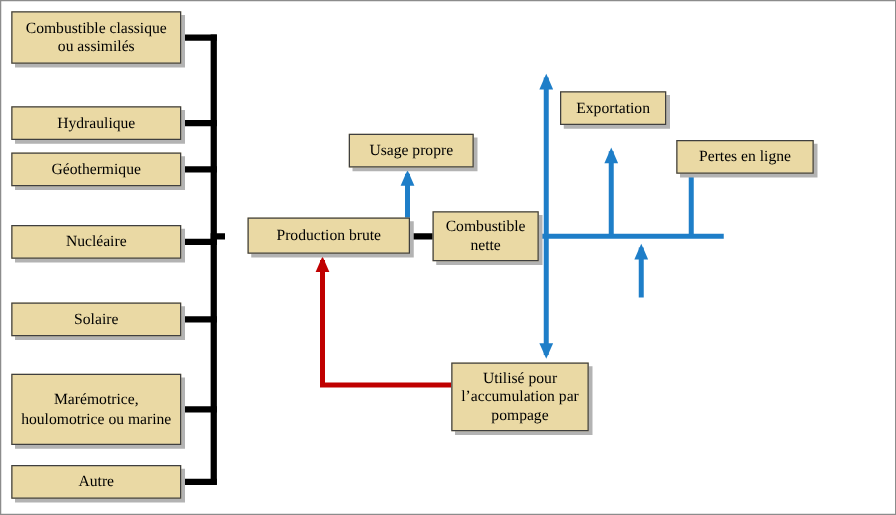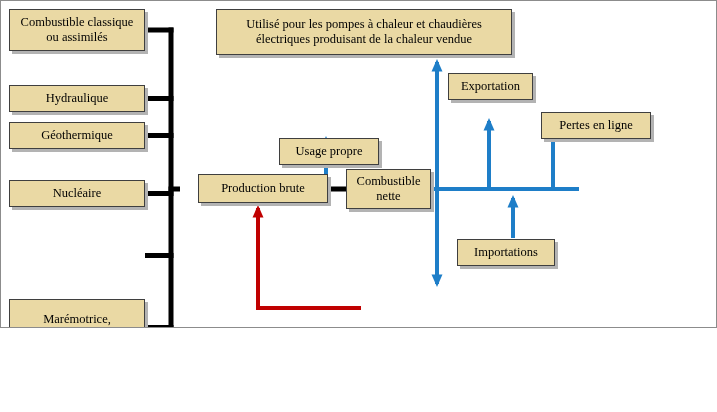--- a/index.html
+++ b/index.html
@@ -1,19 +1,19 @@
 <!DOCTYPE html>
 <html style="--box-fill: #ead9a4; --box-border: #3f3f3f; --shadow: #b3b3b3; --line-black: #000000; --flow-blue: #1e7ec8; --flow-red: #c00000;"><head>
 <meta charset="utf-8">
 <style>
   * { margin:0; padding:0; box-sizing:border-box; }
   html,body { background:#ffffff; }
   body { font-family:"Liberation Serif", serif; color:#000; }
   .stage {
-    position:relative; width:717px; height:328px;
+    position:relative; width:717px; height:412px;
     background:#ffffff; border:1px solid #8c8c8c; overflow:hidden;
   }
   svg.connectors { position:absolute; left:0; top:0; width:717px; height:412px; }
   .box {
     position:absolute;
     background:var(--box-fill,#ead9a4);
     border:1px solid var(--box-border,#3f3f3f);
     box-shadow:3px 3px 0 var(--shadow,#b3b3b3);
     display:flex; align-items:center; justify-content:center;
     text-align:center; font-size:12.5px; line-height:1.22;
@@ -59,24 +59,24 @@
 
     <g stroke-width="4" fill="none" stroke="#c00000">
       <path d="M 360,307 L 257,307 L 257,207" marker-end="url(#arrow-red)"></path>
     </g>
   </svg>
 
   <div class="box" style="left:8px; top:8px;   width:136px; height:42px;">Combustible classique ou assimilés</div>
   <div class="box" style="left:8px; top:84px;  width:136px; height:27px;">Hydraulique</div>
   <div class="box" style="left:8px; top:179px; width:136px; height:27px;">Nucléaire</div>
   <div class="box" style="left:8px; top:121px; width:136px; height:27px;">Géothermique</div>
+  <div class="box" style="left:8px; top:241px; width:136px; height:27px;">Solaire</div>
   <div class="box" style="left:8px; top:371px; width:136px; height:27px;">Autre</div>
   <div class="box" style="left:8px; top:298px; width:136px; height:57px;">Marémotrice, houlomotrice ou marine</div>
 
-  <div class="box" style="left:215px; top:8px;   width:296px; height:46px;">Utilisé pour les pompes à chaleur et chaudières électriques produisant de la chaleur vendue</div>
-  <div class="box" style="left:278px; top:106px; width:100px; height:27px;margin-top:31px;">Usage propre</div>
+  <div class="box" style="left:278px; top:106px; width:100px; height:27px;">Usage propre</div>
   <div class="box" style="left:178px; top:173px; width:130px; height:29px;margin-left:19px;">Production brute</div>
   <div class="box" style="left:345px; top:168px; width:85px;  height:40px;">Combustible nette</div>
   <div class="box" style="left:447px; top:72px;  width:85px;  height:27px;">Exportation</div>
   <div class="box" style="left:540px; top:88px;  width:110px; height:27px;margin-top:23px;">Pertes en ligne</div>
-  <div class="box" style="left:456px; top:238px; width:98px;  height:27px;">Importations</div>
+  <div class="box" style="left:360px; top:289px; width:110px; height:55px;">Utilisé pour l’accumulation par pompage</div>
 
 </div>
 
 </body></html>

